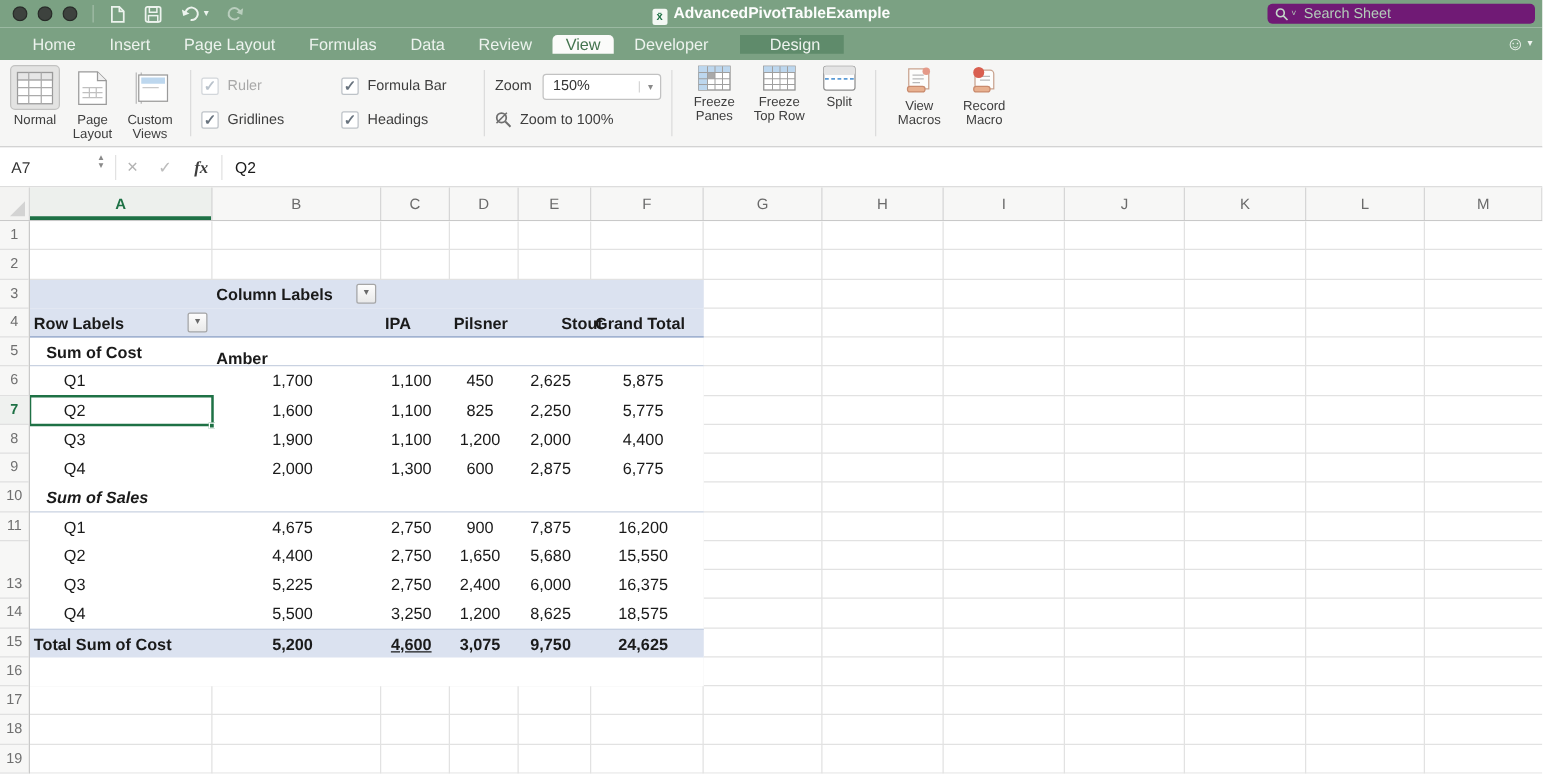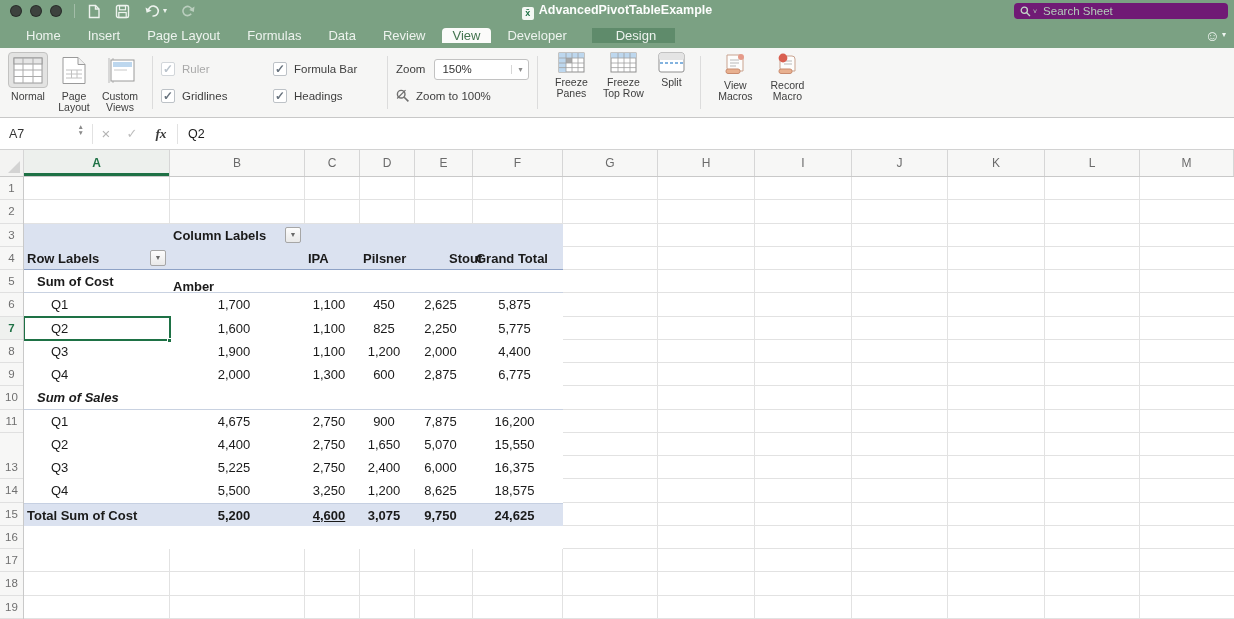--- a/index.html
+++ b/index.html
@@ -465,21 +465,21 @@
             <div class="pcell num" style="left: 281px; width: 48px; line-height: 23.25px;">2,750</div>
             <div class="pcell num" style="left: 336px; width: 48px; line-height: 23.25px;">900</div>
             <div class="pcell num" style="left: 391px; width: 51px; line-height: 23.25px;">7,875</div>
             <div class="pcell num" style="left: 449px; width: 83px; line-height: 23.25px;">16,200</div>
           </div>
           <div class="prow" style="height: 23.25px;">
             <div class="pcell" style="left: 27px; line-height: 23.25px;">Q2</div>
             <div class="pcell num" style="left: 146px; width: 128px; line-height: 23.25px;">4,400</div>
             <div class="pcell num" style="left: 281px; width: 48px; line-height: 23.25px;">2,750</div>
             <div class="pcell num" style="left: 336px; width: 48px; line-height: 23.25px;">1,650</div>
-            <div class="pcell num" style="left: 391px; width: 51px; line-height: 23.25px;">5,070</div>
+            <div class="pcell num" style="left: 391px; width: 51px; line-height: 23.25px;">5,680</div>
             <div class="pcell num" style="left: 449px; width: 83px; line-height: 23.25px;">15,550</div>
           </div>
           <div class="prow" style="height: 23.25px;">
             <div class="pcell" style="left: 27px; line-height: 23.25px;">Q3</div>
             <div class="pcell num" style="left: 146px; width: 128px; line-height: 23.25px;">5,225</div>
             <div class="pcell num" style="left: 281px; width: 48px; line-height: 23.25px;">2,750</div>
             <div class="pcell num" style="left: 336px; width: 48px; line-height: 23.25px;">2,400</div>
             <div class="pcell num" style="left: 391px; width: 51px; line-height: 23.25px;">6,000</div>
             <div class="pcell num" style="left: 449px; width: 83px; line-height: 23.25px;">16,375</div>
           </div>

